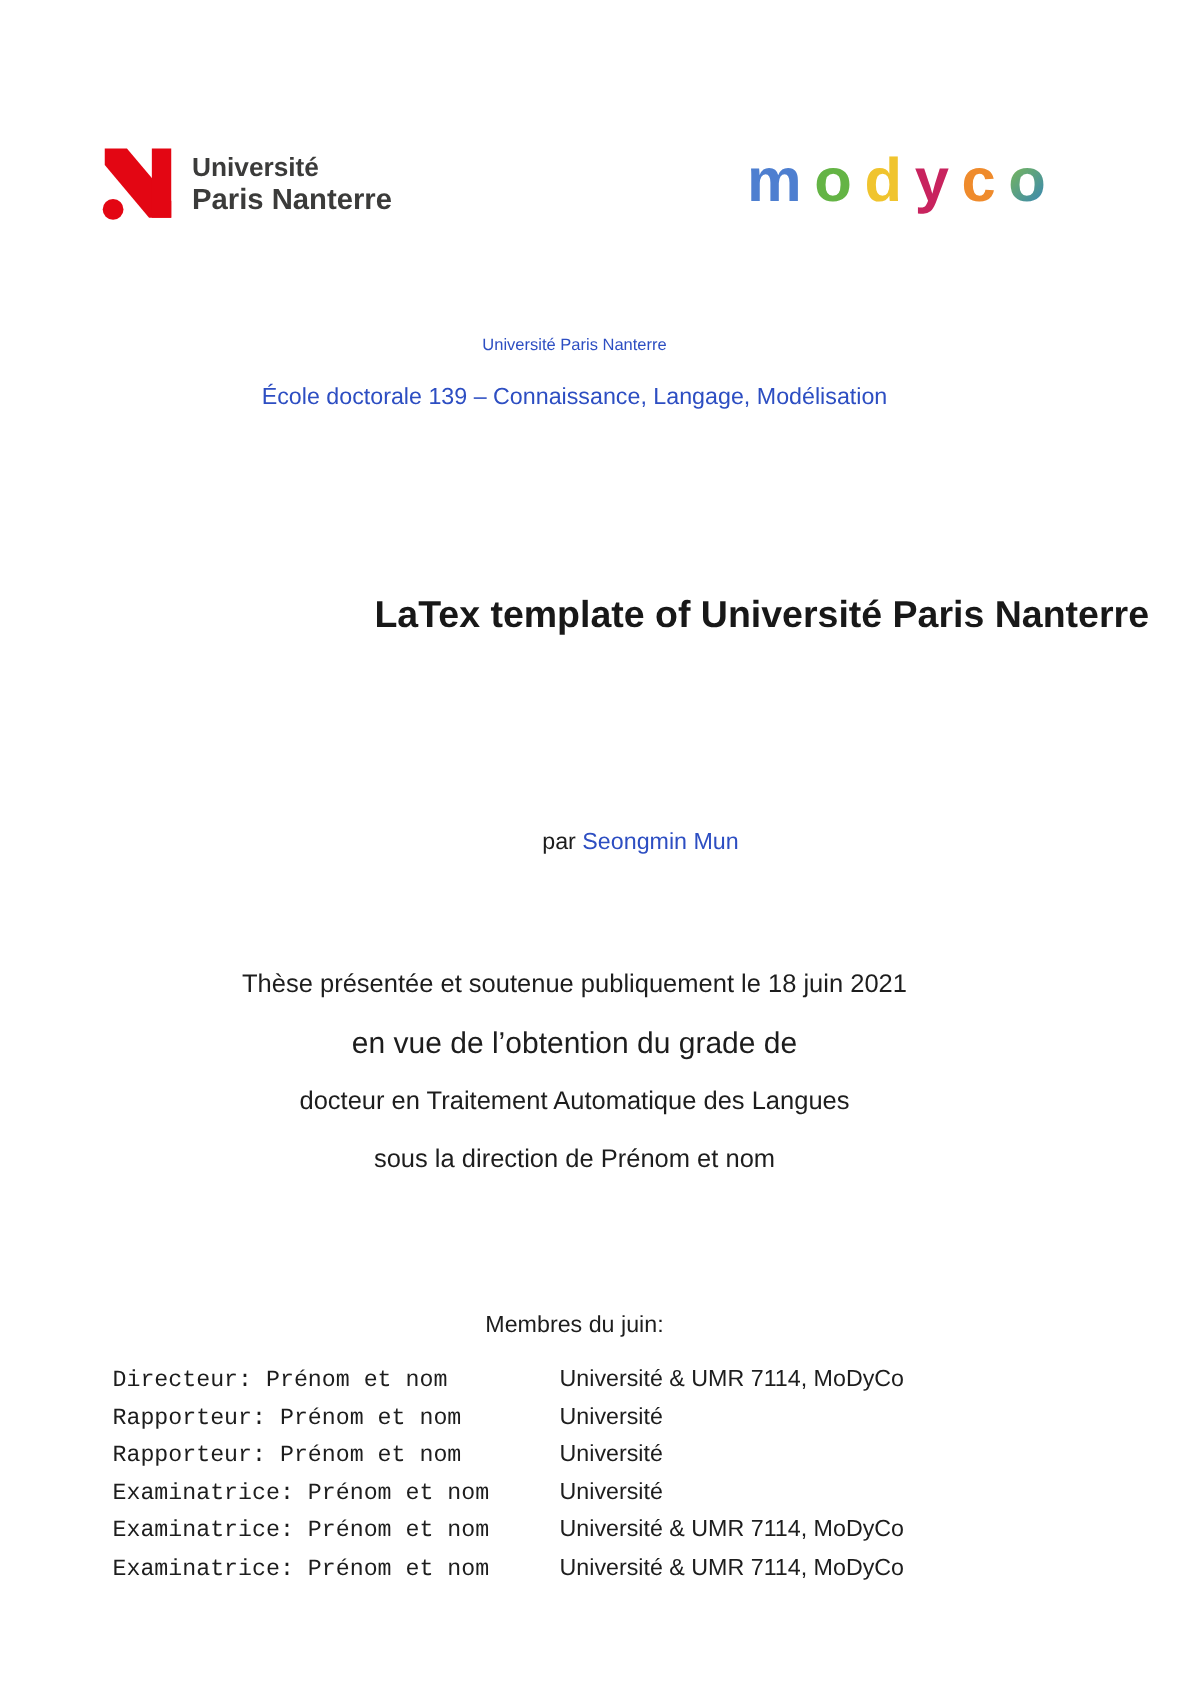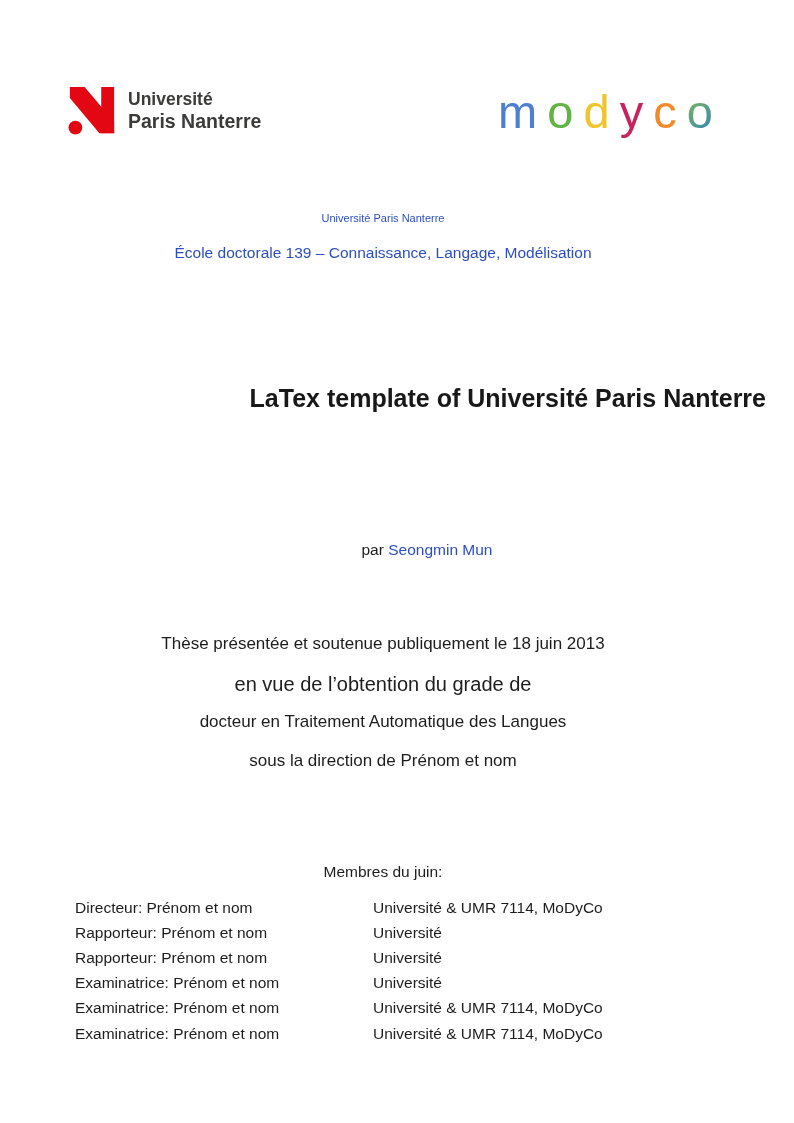--- a/index.html
+++ b/index.html
@@ -1,53 +1,53 @@
 <!DOCTYPE html>
 <html><head>
 <meta charset="utf-8">
 <style>
   html, body { margin: 0; padding: 0; background: #ffffff; }
   .page {
     position: relative;
     width: 794px;
     height: 1075px;
-    margin: 0 auto;
+    margin: 12px auto;
     background: #ffffff;
     font-family: "Liberation Sans", sans-serif;
     color: #1d1d1d;
     overflow: hidden;
   }
   .centered { position: absolute; left: 0; width: 766px; text-align: center; }
   .blue { color: #2d4ec2; }
 
   
   .upn-logo { position: absolute; left: 68px; top: 84px; display: flex; align-items: center; gap: 12px; }
   .upn-mark { width: 48px; height: 54px; flex: 0 0 auto; }
   .upn-text { display: flex; flex-direction: column; line-height: 1.18; color: #3b3b3a; }
   .upn-text .l1 { font-size: 17.5px; font-weight: bold; }
   .upn-text .l2 { font-size: 19.5px; font-weight: bold; }
 
-  .modyco-logo { position: absolute; left: 498px; top: 86px; font-size: 47px; font-weight: normal; letter-spacing: -1.5px; line-height: 1.1; }
+  .modyco-logo { position: absolute; left: 498px; top: 86px; font-size: 41px; font-weight: bold; letter-spacing: -1.5px; line-height: 1.1; }
   .modyco-logo span { display: inline-block; }
 
   
   .line-univ   { top: 212px; font-size: 11px; }
   .line-school { top: 244px; font-size: 15.5px; }
   .doc-title   { top: 384px; font-size: 25px; font-weight: bold; color: #181818; text-align: right; }
   .par-line    { top: 541px; font-size: 15.5px; padding-left: 44px; }
   .thesis-l1   { top: 634px; font-size: 17px; }
   .thesis-l2   { top: 673px; font-size: 20px; }
   .thesis-l3   { top: 712px; font-size: 17px; }
   .thesis-l4   { top: 751px; font-size: 17px; }
   .jury-heading { top: 863px; font-size: 15.5px; }
 
   
   .jury-table { position: absolute; left: 75px; top: 895px; width: 648px; font-size: 15.5px; }
   .jury-row { display: flex; align-items: center; height: 25.2px; }
-  .jury-role { width: 298px; }
+  .jury-role { width: 298px; font-family: Liberation Mono, monospace; }
   .jury-aff { flex: 1; }
 </style>
 </head>
 <body>
 
 <div class="page">
 
   <div class="upn-logo">
     <svg class="upn-mark" viewBox="0 0 52 56" aria-hidden="true">
       <g fill="#e30613">
@@ -73,21 +73,21 @@
 
   <div class="centered blue line-univ">Université Paris Nanterre</div>
   <div class="centered blue line-school">École doctorale 139 – Connaissance, Langage, Modélisation</div>
 
   <h1 class="centered doc-title" style="margin:0;">LaTex template of Université Paris Nanterre</h1>
 
   <div class="centered par-line">
     <span>par </span><span class="blue">Seongmin Mun</span>
   </div>
 
-  <div class="centered thesis-l1">Thèse présentée et soutenue publiquement le 18 juin 2013</div>
+  <div class="centered thesis-l1">Thèse présentée et soutenue publiquement le 18 juin 2021</div>
   <div class="centered thesis-l2">en vue de l’obtention du grade de</div>
   <div class="centered thesis-l4">sous la direction de Prénom et nom</div>
   <div class="centered thesis-l3">docteur en Traitement Automatique des Langues</div>
 
   <div class="centered jury-heading">Membres du juin:</div>
 
   <div class="jury-table">
     <div class="jury-row">
       <span class="jury-role">Directeur: Prénom et nom</span>
       <span class="jury-aff">Université &amp; UMR 7114, MoDyCo</span>

